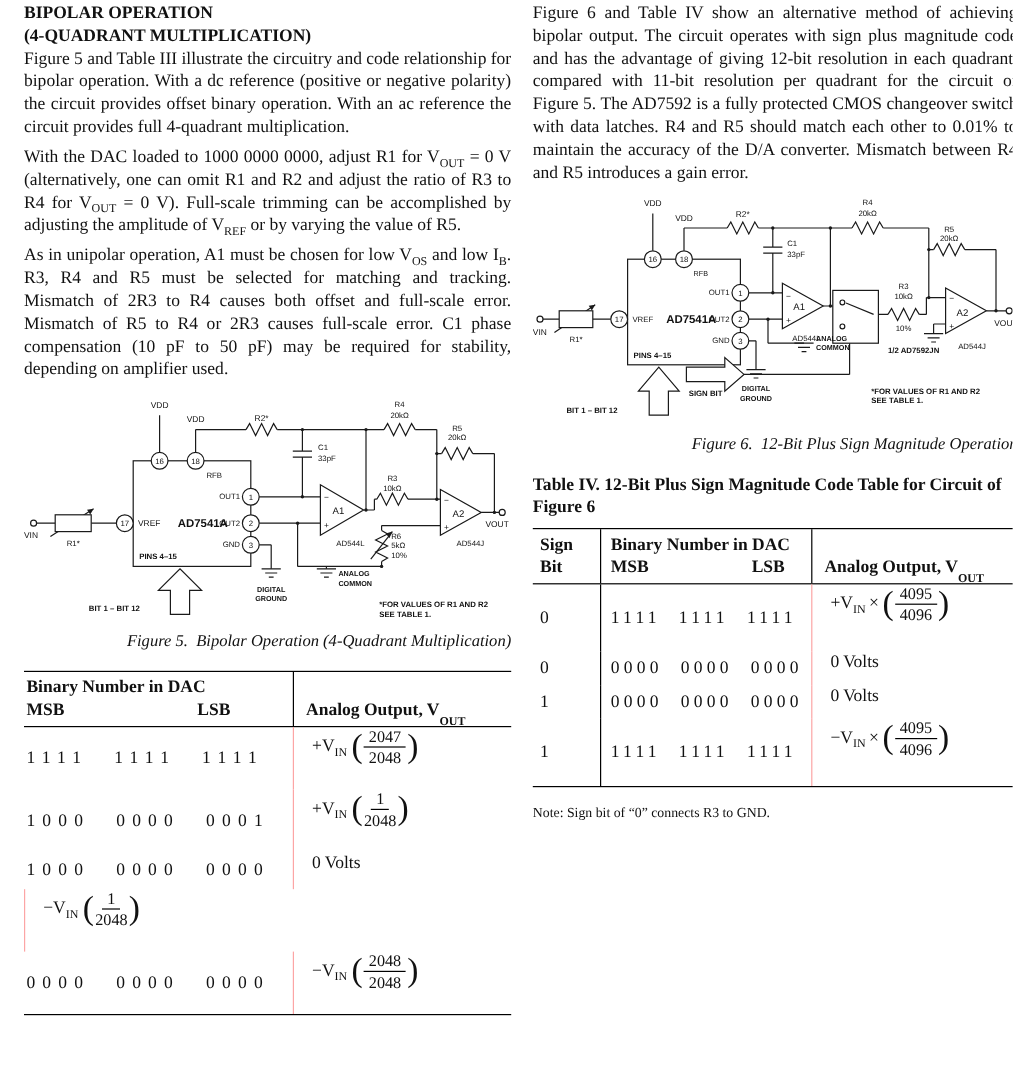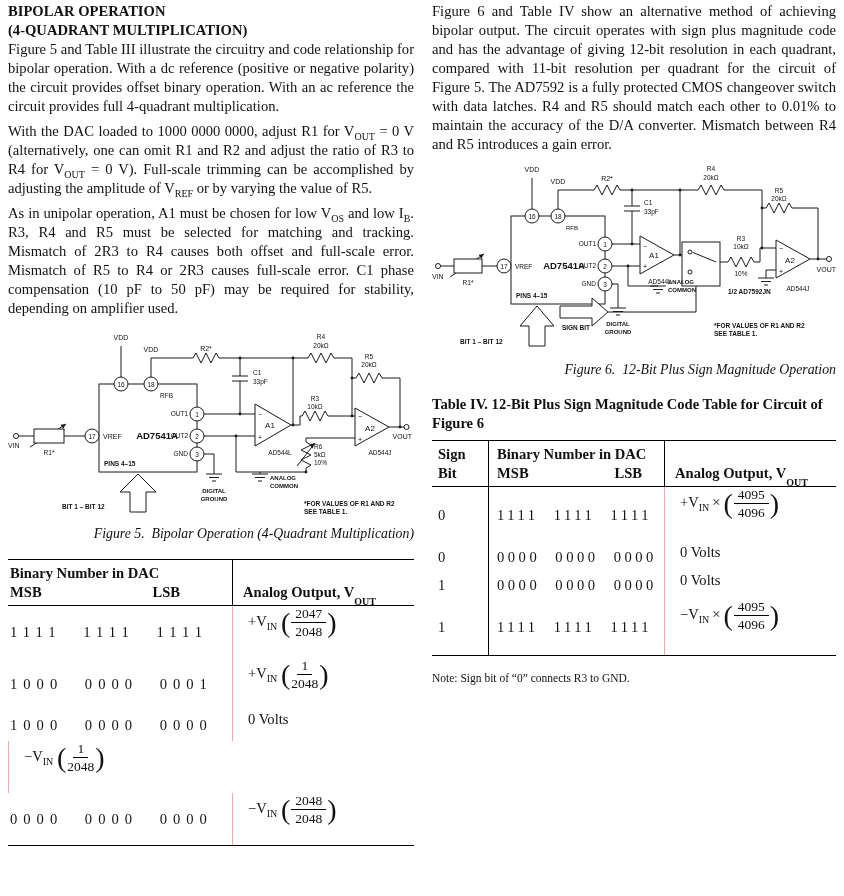--- a/index.html
+++ b/index.html
@@ -1,18 +1,18 @@
 <!DOCTYPE html>
 <html lang="en"><head>
 <meta charset="utf-8">
 <style>
   html,body{margin:0;padding:0;background:#fff;}
   .page{position:relative;width:844px;height:896px;background:#fff;overflow:hidden;
         font-family:"Liberation Serif",serif;font-size:14.6px;line-height:19px;color:#111;}
-  .col{position:absolute;top:2px;}
+  .col{position:absolute;top:2px;margin-left:12px;}
   .col-left{left:8px;width:406px;}
   .col-right{left:432px;width:404px;}
   .h{font-weight:bold;}
   p{margin:0 0 6px 0;text-align:justify;}
   .caption{font-style:italic;text-align:right;font-size:13.8px;margin:8px 0 16px 0;}
   .tbl-title{font-weight:bold;margin:0 0 7px 0;}
   .tbl{border-top:1.4px solid #000;border-bottom:1.4px solid #000;}
   .thead{display:grid;border-bottom:1px solid #000;}
   .trow{display:grid;}
   .t3 .thead,.t3 .trow{grid-template-columns:224px 1fr;}

